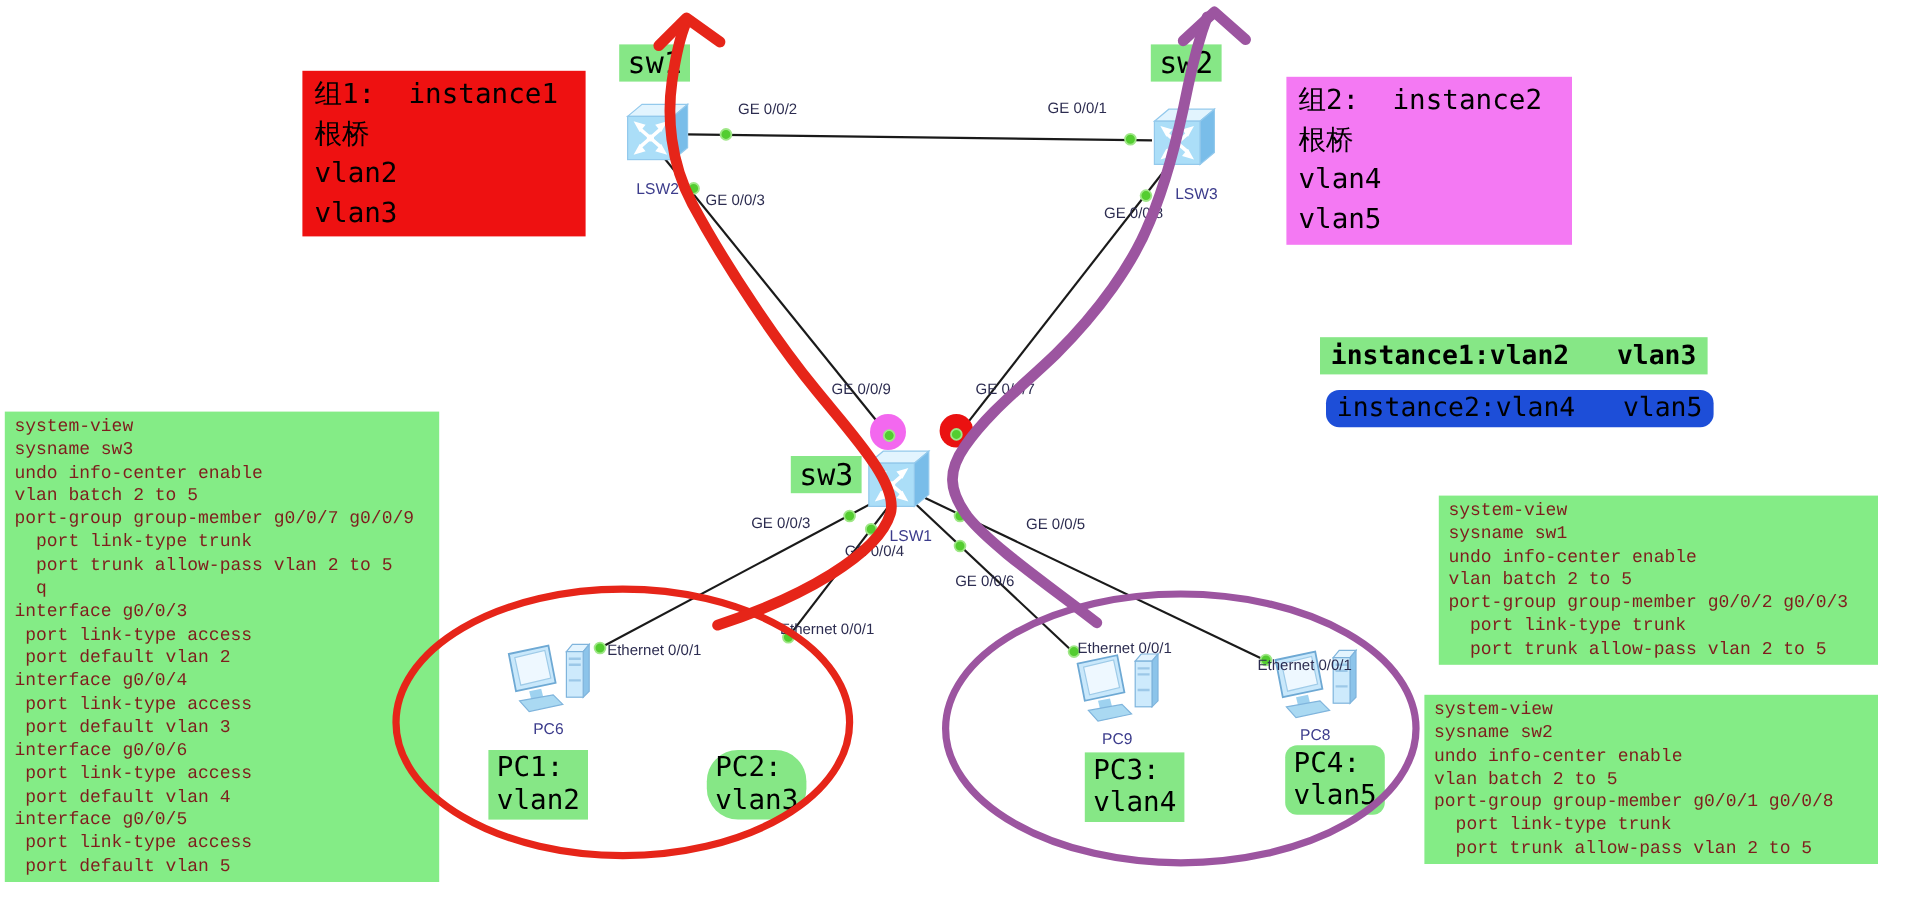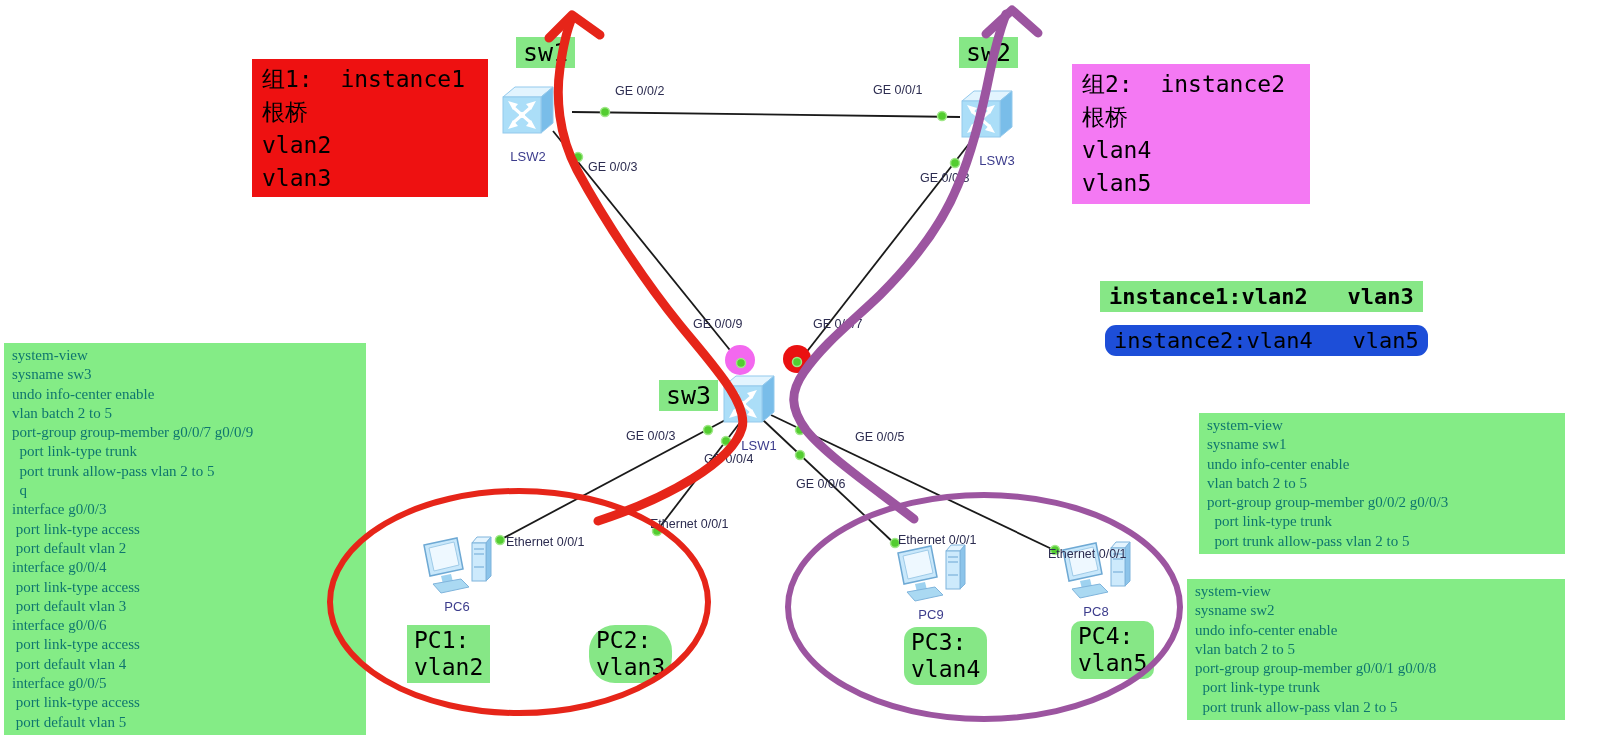--- a/index.html
+++ b/index.html
@@ -10,22 +10,22 @@
   #over-layer{z-index:3;pointer-events:none;}
   .el{position:absolute;z-index:2;}
   .note{white-space:pre;color:#000;font-family:"DejaVu Sans Mono","Liberation Mono",monospace;}
   .group-note{font-size:23px;line-height:33px;padding:4px 10px;box-sizing:border-box;}
   .g1{background:#ee1111;}
   .g2{background:#f479f3;}
   .tag{background:#86e786;font-family:"DejaVu Sans Mono","Liberation Mono",monospace;
        color:#000;padding:1px 7px;white-space:pre;}
   .swtag{font-size:25px;}
   .insttag{font-size:22px;padding:3px 9px;}
-  .cfg{background:#84ec86;color:#0f766e;white-space:pre;
-       font-family:Liberation Serif, serif;
+  .cfg{background:#84ec86;color:#7f1d1d;white-space:pre;
+       font-family:Liberation Mono, monospace;
        font-size:15px;line-height:19.3px;padding:3px 8px;box-sizing:border-box;}
   .pctag{background:#86e786;color:#000;white-space:pre;
        font-family:"DejaVu Sans Mono","Liberation Mono",monospace;
        font-size:23px;line-height:27px;padding:2px 7px;}
   .plabel{font-size:12.5px;color:#2c2c50;white-space:nowrap;}
   .device{text-align:center;}
   .dev-label{font-size:13px;color:#3c3c8c;white-space:nowrap;text-align:center;}
   .dev-label.sw{margin-top:9px;}
   .dev-label.pc{margin-top:-3px;}
   .shift-r{transform:translateX(10px);}
@@ -144,21 +144,21 @@
   port link-type trunk
   port trunk allow-pass vlan 2 to 5</div>
   <div class="el cfg" style="left:1187px;top:579px;width:378px;">system-view
 sysname sw2
 undo info-center enable
 vlan batch 2 to 5
 port-group group-member g0/0/1 g0/0/8
   port link-type trunk
   port trunk allow-pass vlan 2 to 5</div>
 
-  <div class="el device" style="left:500px;top:84px;width:56px;">
+  <div class="el device" style="left:520px;top:84px;width:56px;">
     <svg width="56" height="52">
         <use href="#sym-switch"></use>
       </svg>
     <div class="dev-label sw">LSW2</div>
   </div>
   <div class="el device" style="left:959px;top:88px;width:56px;">
     <svg width="56" height="52">
         <use href="#sym-switch"></use>
       </svg>
     <div class="dev-label sw shift-r">LSW3</div>
@@ -201,21 +201,21 @@
   <div class="el plabel" style="left:796px;top:477px;">GE 0/0/6</div>
   <div class="el plabel" style="left:506px;top:535px;">Ethernet 0/0/1</div>
   <div class="el plabel" style="left:650px;top:517px;">Ethernet 0/0/1</div>
   <div class="el plabel" style="left:898px;top:533px;">Ethernet 0/0/1</div>
   <div class="el plabel" style="left:1048px;top:547px;">Ethernet 0/0/1</div>
 
   <div class="el pctag" style="left:407px;top:625px;">PC1:
 vlan2</div>
   <div class="el pctag" style="left:589px;top:625px;border-radius:26px;">PC2:
 vlan3</div>
-  <div class="el pctag" style="left:904px;top:627px;border-radius:13px;">PC3:
+  <div class="el pctag" style="left:904px;top:627px;">PC3:
 vlan4</div>
   <div class="el pctag" style="left:1071px;top:621px;border-radius:10px;">PC4:
 vlan5</div>
 
   <svg id="over-layer" class="layer" width="1598" height="753">
     <ellipse cx="519" cy="602" rx="189" ry="111" fill="none" stroke="#e62519" stroke-width="6"></ellipse>
     <ellipse cx="984" cy="607" rx="196" ry="112" fill="none" stroke="#9c55a0" stroke-width="6"></ellipse>
 
     <path d="M 598 521 C 668 498 732 462 742 428 C 749 403 710 362 680 325 C 648 286 605 222 577 170 C 558 134 556 96 560 68 C 563 47 566 32 572 18" fill="none" stroke="#e62519" stroke-width="9" stroke-linecap="round"></path>
     <path d="M 549 38 L 572 15 L 600 35" fill="none" stroke="#e62519" stroke-width="9" stroke-linecap="round" stroke-linejoin="round"></path>

